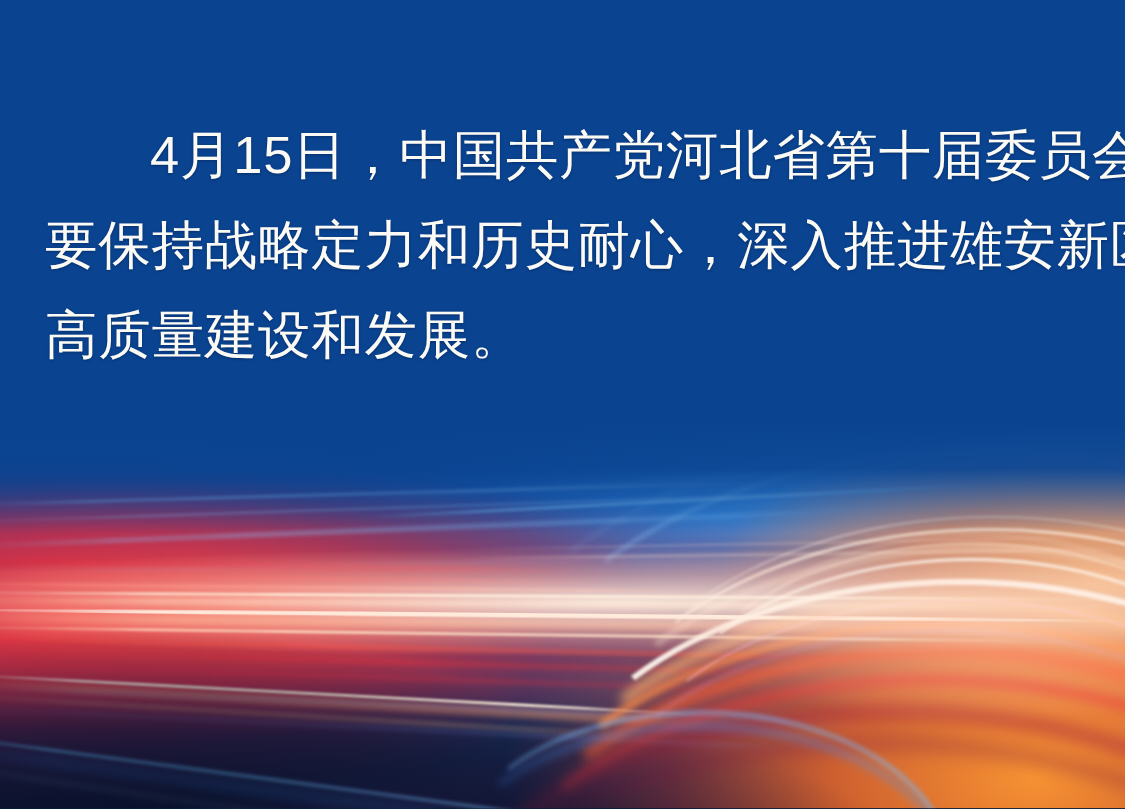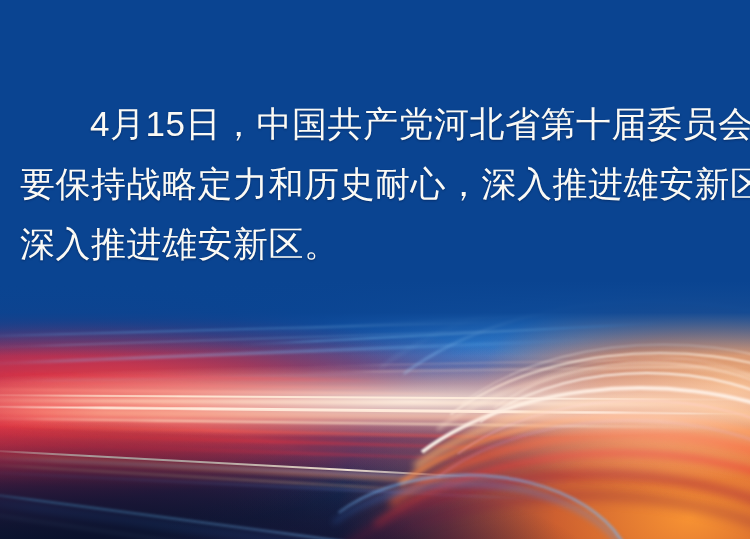--- a/index.html
+++ b/index.html
@@ -145,23 +145,23 @@
     background:
       radial-gradient(ellipse 300px 90px at 88% 78%,
         rgba(255,255,255,0.30) 0%,
         rgba(255,255,255,0.0) 70%);
   }
 
   
   .text-block {
     position: absolute;
     left: 0;
-    top: 94px;
+    top: 74px;
     width: 616px;
-    padding: 0 20px;
+    padding: 0 30px;
     box-sizing: border-box;
     z-index: 50;
   }
   .line {
     color: #fbfaf5;
     font-size: 35px;
     line-height: 60px;
     letter-spacing: 0.5px;
     white-space: nowrap;
     text-shadow: 0 1px 2px rgba(0,20,60,0.45);
@@ -238,16 +238,16 @@
 
   <div class="bg-layer bg-haze"></div>
   <div class="bg-layer bg-bloom"></div>
   <div class="bg-layer bg-darkbl"></div>
   <div class="bg-layer bg-darkbl2"></div>
   <div class="bg-layer bg-topflat"></div>
 
   <div class="text-block">
     <div class="line indent">4月15日，中国共产党河北省第十届委员会</div>
     <div class="line">要保持战略定力和历史耐心，深入推进雄安新区</div>
-    <div class="line">深入推进雄安新区。</div>
+    <div class="line">高质量建设和发展。</div>
   </div>
 
 </div>
 
 </body></html>

